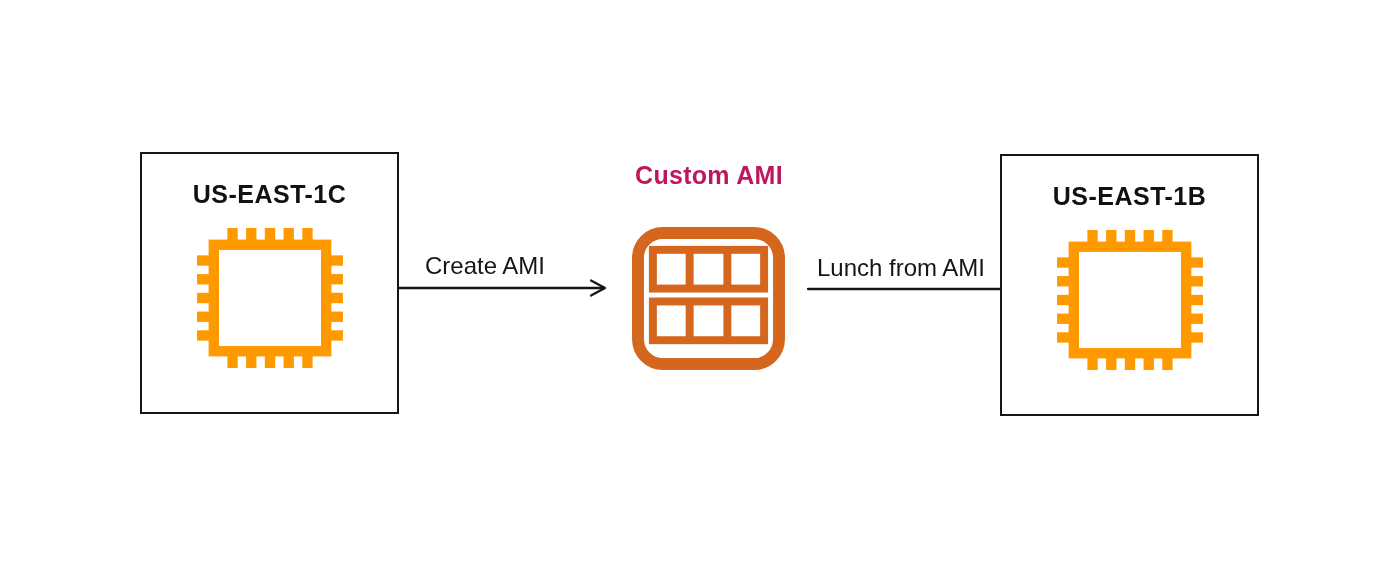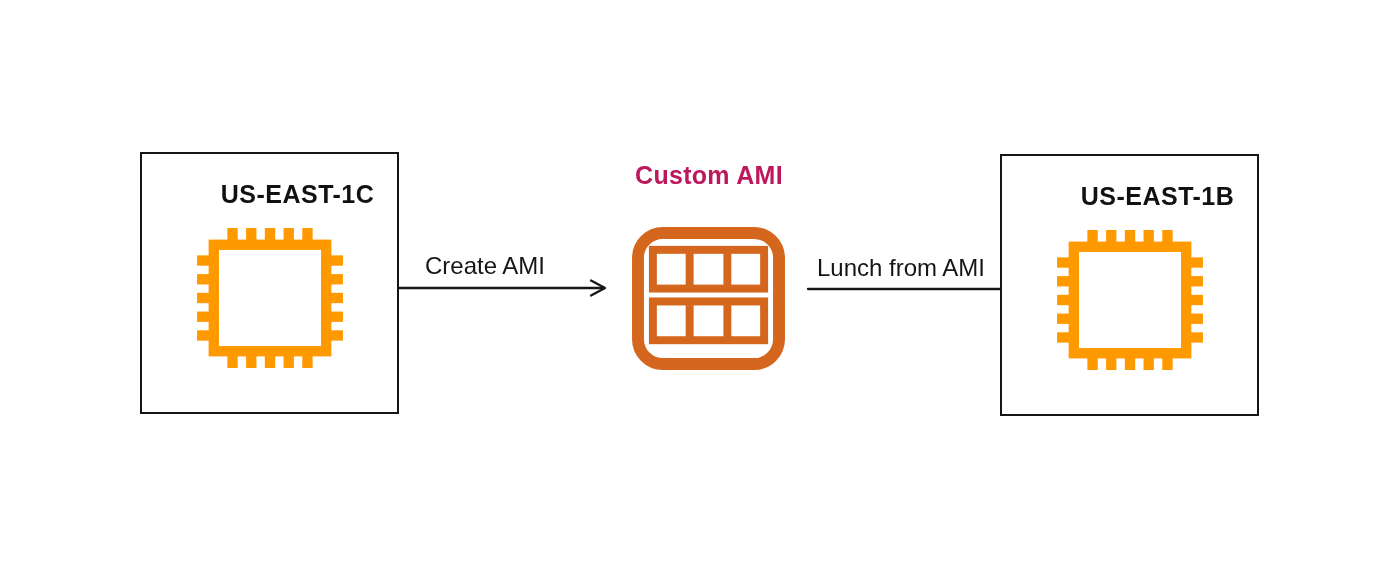--- a/index.html
+++ b/index.html
@@ -37,21 +37,20 @@
   .az-title {
     position: absolute;
     left: 0;
     top: 26px;
     width: 100%;
     text-align: center;
     font-size: 25px;
     font-weight: bold;
     letter-spacing: 0.5px;
     color: #111111;
-    padding-left: 28px;
   }
   .chip-icon {
     position: absolute;
     left: 50%;
     top: 74px;
     transform: translateX(-50%);
   }
   .center-title {
     position: absolute;
     left: 599px;

